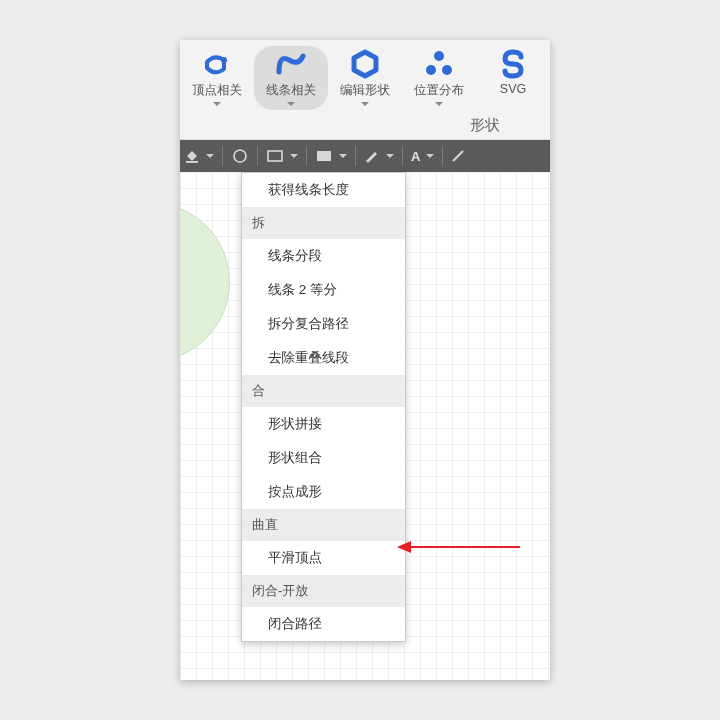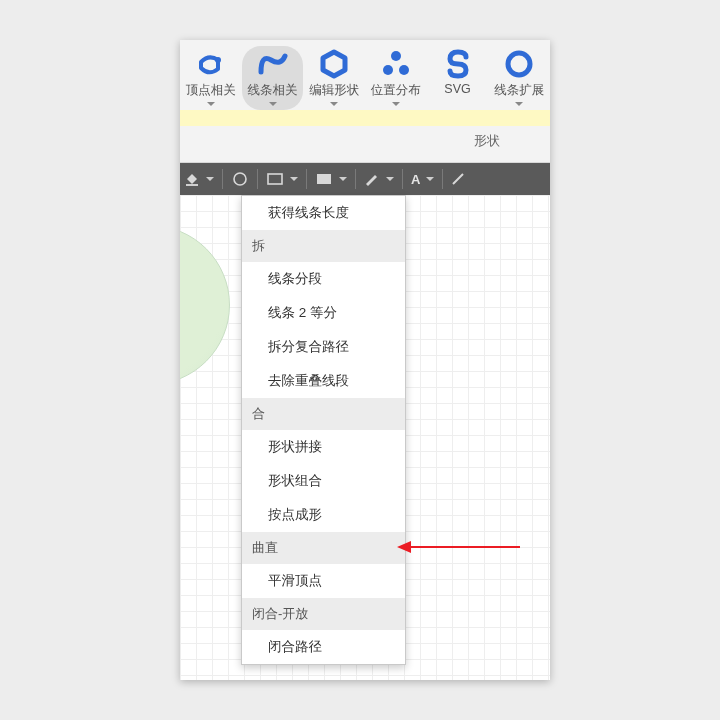--- a/index.html
+++ b/index.html
@@ -44,25 +44,24 @@
     display: block;
     width: 0; height: 0;
     border-left: 4px solid transparent;
     border-right: 4px solid transparent;
     border-top: 4px solid #888;
     margin: 3px auto 0;
   }
   .ribbon-group-label {
     background: #f3f3f3;
     text-align: right;
-    font-size: 13px;
+    font-size: 15px;
     color: #666;
-    padding: 6px 50px 12px 0;
+    padding: 6px 50px 4px 0;
     border-bottom: 1px solid #d8d8d8;
-    margin-top: 16px;
   }
   
   .darkbar {
     background: #5a5a5a;
     height: 32px;
     display: flex;
     align-items: center;
     padding: 0 4px;
     color: #e4e4e4;
     font-size: 13px;
@@ -156,27 +155,20 @@
         </svg>
       <span>位置分布</span>
       <span class="caret"></span>
     </div>
     <div class="ribbon-item">
       <svg class="ribbon-icon" viewBox="0 0 32 32">
           <path d="M24 9 Q24 4 16 4 Q8 4 8 11 Q8 16 16 16 Q24 16 24 22 Q24 28 16 28 Q8 28 8 23" fill="none" stroke="#2f6bd6" stroke-width="5" stroke-linecap="round"></path>
         </svg>
       <span>SVG</span>
     </div>
-    <div class="ribbon-item">
-      <svg class="ribbon-icon" viewBox="0 0 32 32">
-          <circle cx="16" cy="16" r="11" fill="none" stroke="#2f6bd6" stroke-width="5"></circle>
-        </svg>
-      <span>线条扩展</span>
-      <span class="caret"></span>
-    </div>
   </div>
 
   <div class="ribbon-group-label">形状</div>
 
   <div class="darkbar">
     <svg width="16" height="16">
         <path d="M3 8 L8 3 L13 8 L8 13 Z" fill="#d8d8d8"></path>
         <rect x="2" y="13" width="12" height="2" fill="#cfcfcf"></rect>
       </svg>
     <span class="tri"></span>

